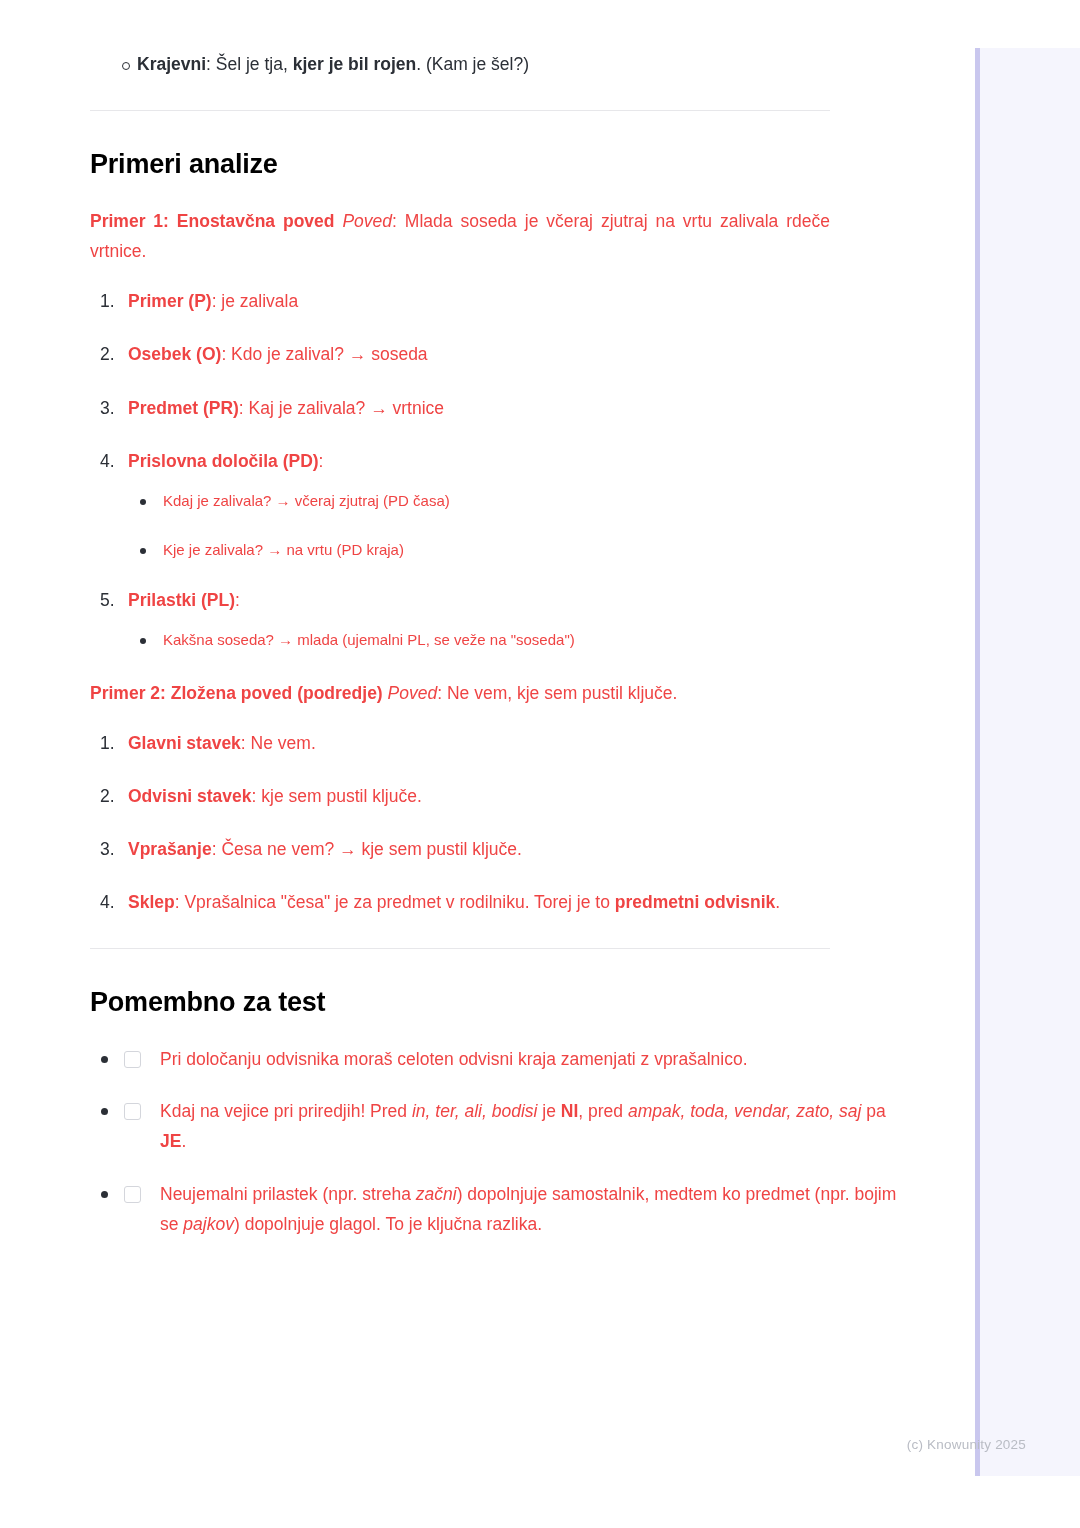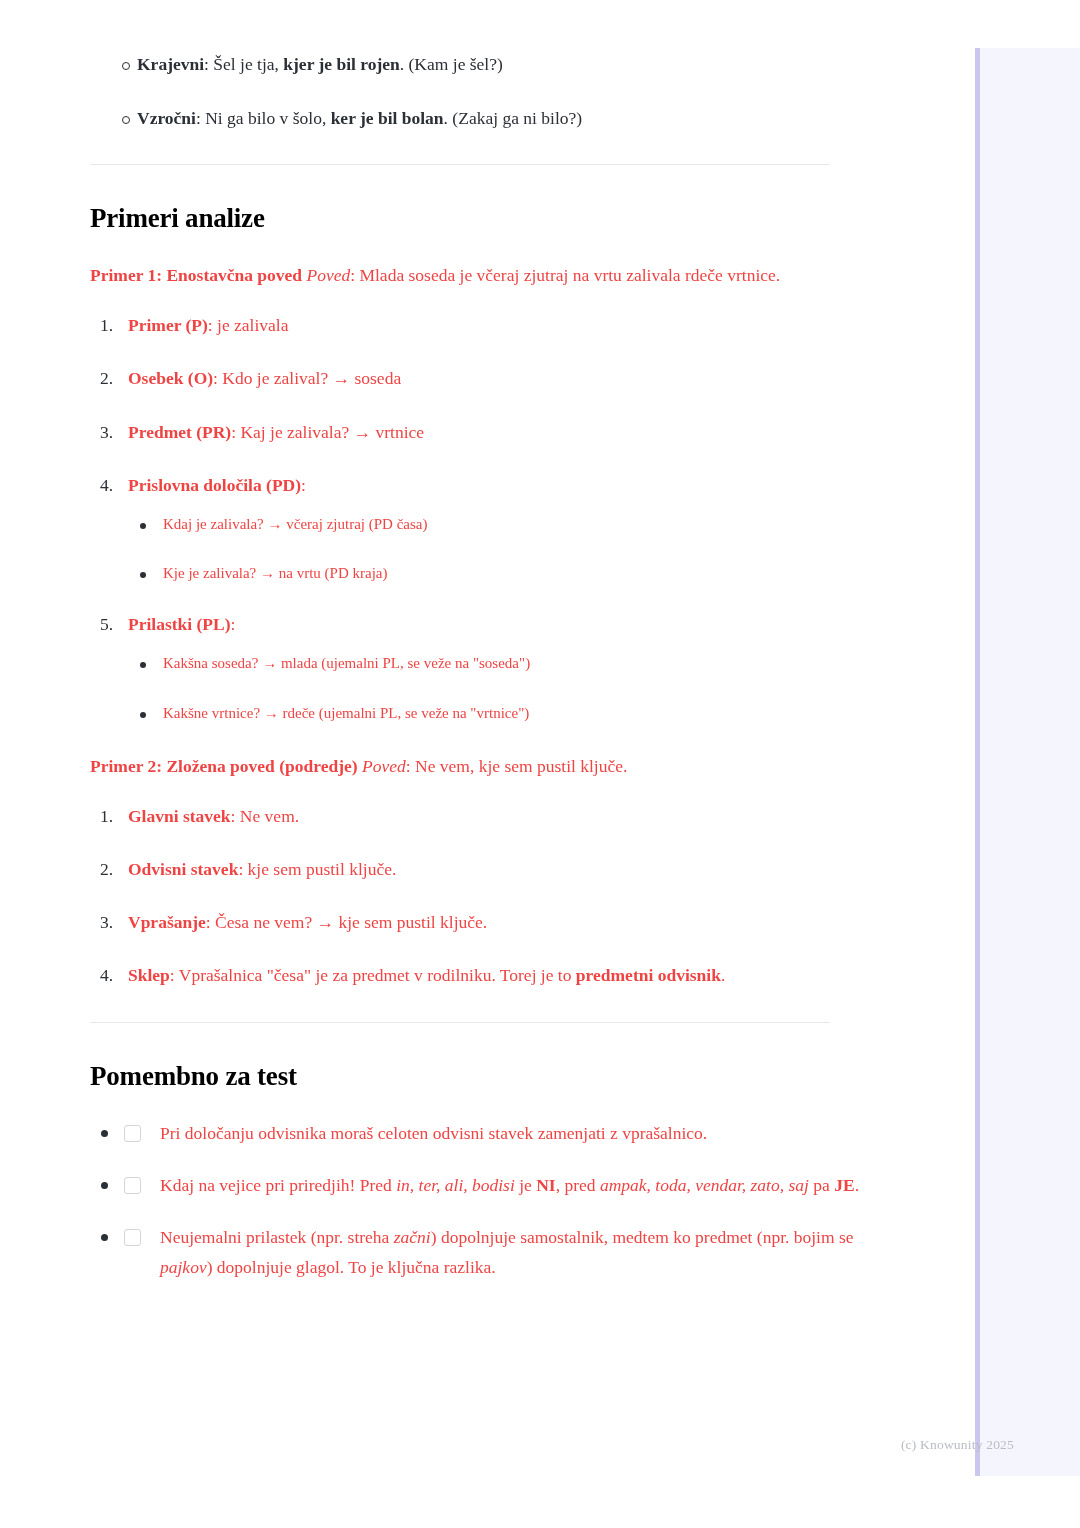--- a/index.html
+++ b/index.html
@@ -10,21 +10,20 @@
     height: 1528px;
     background: #ffffff;
     font-family: "Liberation Sans", sans-serif;
   }
   #page {
     position: relative;
     width: 1080px;
     height: 1528px;
     overflow: hidden;
     background: #ffffff;
-    font-family: Liberation Serif, serif;
   }
 
   
   #side-rail {
     position: absolute;
     top: 48px;
     left: 975px;
     width: 105px;
     height: 1428px;
     background: #f5f5fd;
@@ -194,79 +193,77 @@
     border: solid #ffffff;
     border-width: 0 2px 2px 0;
     transform: rotate(42deg);
   }
 
   em.it { font-style: italic; }
   strong.b { font-weight: bold; }
 
   .footer {
     position: absolute;
-    left: 4px;
+    left: 16px;
     top: 1437px;
     width: 1010px;
     text-align: right;
     font-size: 13.5px;
     color: #b9bcc4;
     letter-spacing: 0.2px;
   }
 </style>
 </head>
 <body>
 
 <div id="page">
 
   <div id="side-rail"></div>
   <div id="side-rail-edge"></div>
 
   <div id="doc">
 
     <ul class="circle-list" id="top-list">
         <li><strong class="b">Krajevni</strong><span>: </span><span>Šel je tja, </span><strong class="b">kjer je bil rojen</strong><span>. (Kam je šel?)</span></li>
-        <li><strong class="b">Vzročni</strong><span>: </span><span>Ni ga bilo v šolo, </span><strong class="b">ker je bil bolan</strong><span>. (Zakaj ga ni bilo?)</span></li>
       </ul>
 
     <hr class="rule">
 
     <h2 class="section-title">Primeri analize</h2>
 
     <p class="para" id="ex1-para"><strong class="b">Primer 1: Enostavčna poved</strong> <em class="it">Poved</em><span>: Mlada soseda je včeraj zjutraj na vrtu zalivala rdeče vrtnice.</span></p>
 
     <ol class="steps" id="ex1-steps">
         <li><strong class="b">Primer (P)</strong><span>: je zalivala</span></li>
         <li><strong class="b">Osebek (O)</strong><span>: Kdo je zalival? → soseda</span></li>
         <li><strong class="b">Predmet (PR)</strong><span>: Kaj je zalivala? → vrtnice</span></li>
         <li><strong class="b">Prislovna določila (PD)</strong><span>:</span><ul class="dot-list">
             <li>Kdaj je zalivala? → včeraj zjutraj (PD časa)</li>
             <li>Kje je zalivala? → na vrtu (PD kraja)</li>
           </ul></li>
         <li><strong class="b">Prilastki (PL)</strong><span>:</span><ul class="dot-list">
             <li>Kakšna soseda? → mlada (ujemalni PL, se veže na "soseda")</li>
-            <li>Kakšne vrtnice? → rdeče (ujemalni PL, se veže na "vrtnice")</li>
           </ul></li>
       </ol>
 
     <p class="para" id="ex2-para"><strong class="b">Primer 2: Zložena poved (podredje)</strong> <em class="it">Poved</em><span>: Ne vem, kje sem pustil ključe.</span></p>
 
     <ol class="steps" id="ex2-steps">
         <li><strong class="b">Glavni stavek</strong><span>: Ne vem.</span></li>
         <li><strong class="b">Odvisni stavek</strong><span>: kje sem pustil ključe.</span></li>
         <li><strong class="b">Vprašanje</strong><span>: Česa ne vem? → kje sem pustil ključe.</span></li>
         <li><strong class="b">Sklep</strong><span>: Vprašalnica "česa" je za predmet v rodilniku. Torej je to </span><strong class="b">predmetni odvisnik</strong><span>.</span></li>
       </ol>
 
     <hr class="rule">
 
     <h2 class="section-title">Pomembno za test</h2>
 
     <ul class="task-list" id="task-list">
-        <li><span class="cbx"></span><span>Pri določanju odvisnika moraš celoten odvisni stavek zamenjati z vprašalnico.</span></li>
+        <li><span class="cbx"></span><span>Pri določanju odvisnika moraš celoten odvisni kraja zamenjati z vprašalnico.</span></li>
         <li><span class="cbx"></span><span>Kdaj na vejice pri priredjih! Pred </span><em class="it">in, ter, ali, bodisi</em><span> je </span><strong class="b">NI</strong><span>, pred </span><em class="it">ampak, toda, vendar, zato, saj</em><span> pa </span><strong class="b">JE</strong><span>.</span></li>
         <li><span class="cbx"></span><span>Neujemalni prilastek (npr. streha </span><em class="it">začni</em><span>) dopolnjuje samostalnik, medtem ko predmet (npr. bojim se </span><em class="it">pajkov</em><span>) dopolnjuje glagol. To je ključna razlika.</span></li>
       </ul>
 
   </div>
 
   <div class="footer">(c) Knowunity 2025</div>
 
 </div>
 

